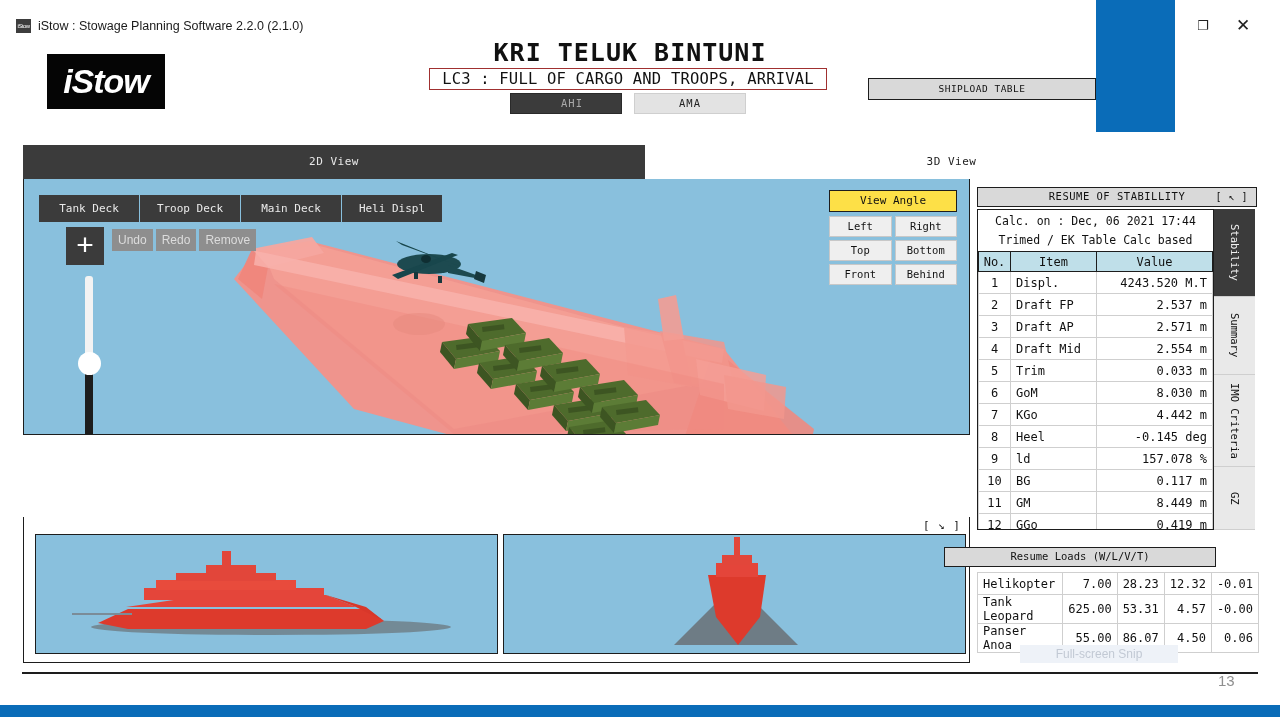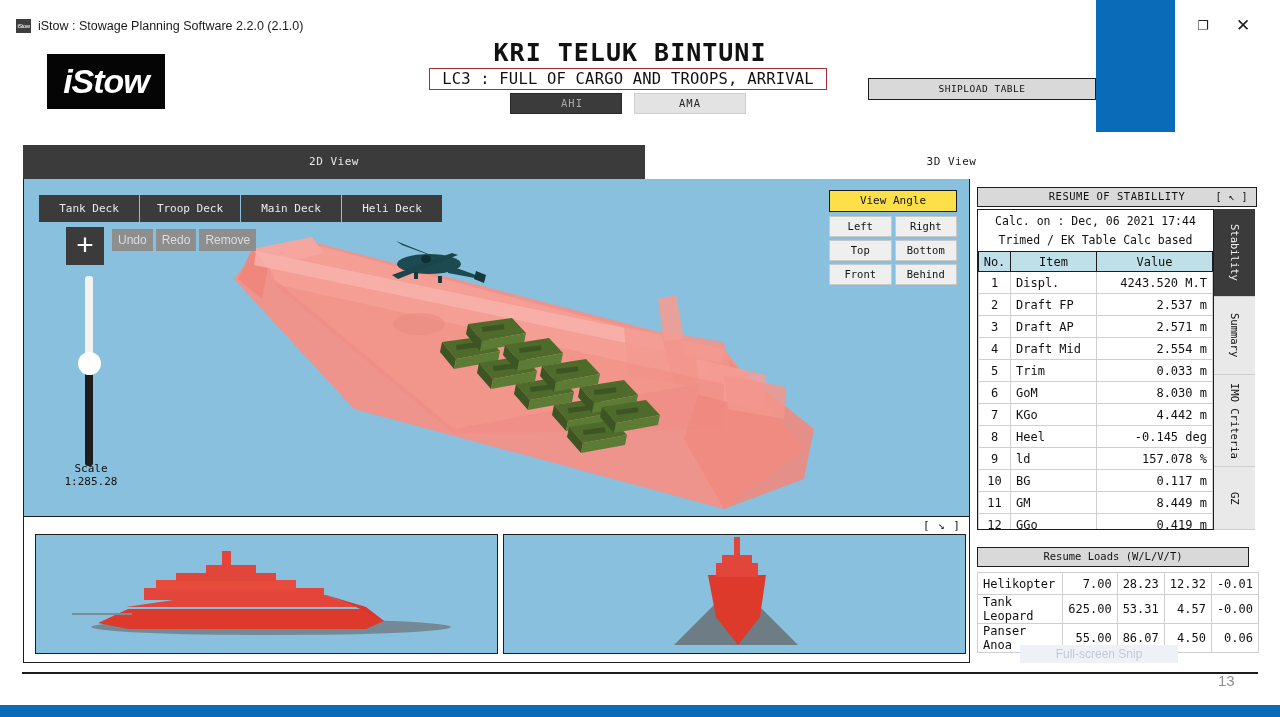--- a/index.html
+++ b/index.html
@@ -72,21 +72,21 @@
   .view-tabs { position:absolute; left:23px; top:145px; width:1235px; height:34px; }
   .view-tab {
     position:absolute; top:0; height:48px;
     font-size:11px; text-align:center; line-height:34px; letter-spacing:0.5px;
   }
   .view-tab.active { background:#3b3b3b; color:#e8e8e8; }
   .view-tab.inactive { background:#ffffff; color:#222; }
 
   
   .canvas3d {
-    position:absolute; left:23px; top:179px; width:947px; height:338px;
+    position:absolute; left:23px; top:179px; width:947px; height:256px;
     background:#89c0dd; border:1.5px solid #1d1d1d; border-top:none; overflow:hidden;
   }
   .deck-tabs { position:absolute; left:15px; top:16px; display:flex; }
   .deck-tab {
     width:101px; height:27px; background:#3b3b3b; color:#eaeaea;
     font-size:11px; text-align:center; line-height:27px;
     border-right:1px solid #89c0dd;
   }
   .plus-btn {
     position:absolute; left:42px; top:48px; width:38px; height:38px;
@@ -174,21 +174,21 @@
 
   .vtabs { position:absolute; left:1214px; top:209px; width:41px; height:321px; }
   .vtab {
     width:41px; writing-mode:vertical-rl; text-orientation:mixed;
     font-size:10.5px; text-align:center; color:#111; background:#e9e9e9;
     border-bottom:1px solid #cfcfcf; display:flex; align-items:center; justify-content:center;
   }
   .vtab.active { background:#3b3b3b; color:#f0f0f0; }
 
   .rl-title {
-    position:absolute; left:977px; top:547px; width:272px; height:20px;
+    position:absolute; left:944px; top:547px; width:272px; height:20px;
     background:#d9d9d9; border:1.5px solid #1d1d1d;
     font-size:10.5px; text-align:center; line-height:17px; color:#111;
   }
   .rl-box { position:absolute; left:977px; top:572px; width:282px; overflow:hidden; }
   .rl-table { border-collapse:collapse; width:282px; }
   .rl-table td { border:1px solid #cfcfcf; font-size:12px; height:22px; color:#111; padding:0 5px; }
   .rl-table td.name { width:96px; }
   .rl-table td.num { text-align:right; width:44px; }
 
   .snip-overlay {
@@ -337,21 +337,21 @@
           <polygon points="592,244 636,236 634,246 590,254" fill="#5c7c36"></polygon>
           <rect x="592" y="231" width="22" height="5" fill="#3d5522" transform="rotate(-7 592 231)"></rect>
         </g>
       </g>
     </svg>
 
     <div class="deck-tabs">
       <div class="deck-tab">Tank Deck</div>
       <div class="deck-tab">Troop Deck</div>
       <div class="deck-tab">Main Deck</div>
-      <div class="deck-tab">Heli Deck</div>
+      <div class="deck-tab">Heli Displ</div>
     </div>
 
     <div class="plus-btn">+</div>
     <div class="edit-btns">
       <div class="edit-btn">Undo</div>
       <div class="edit-btn">Redo</div>
       <div class="edit-btn">Remove</div>
     </div>
 
     <div class="slider-track"></div>

